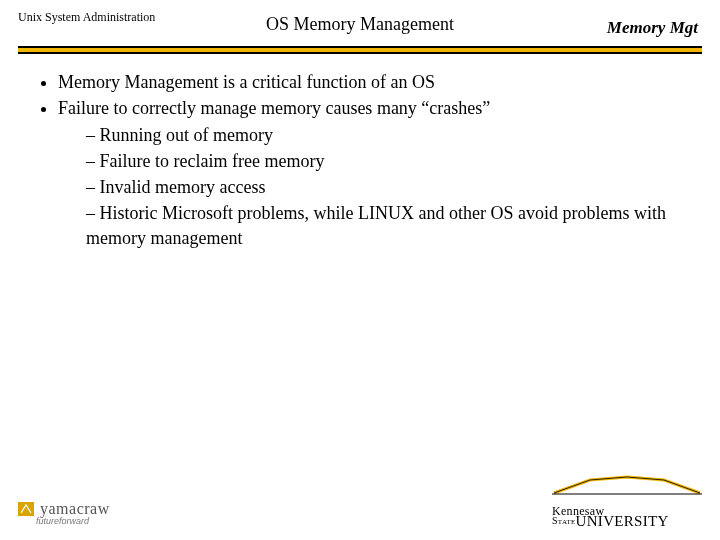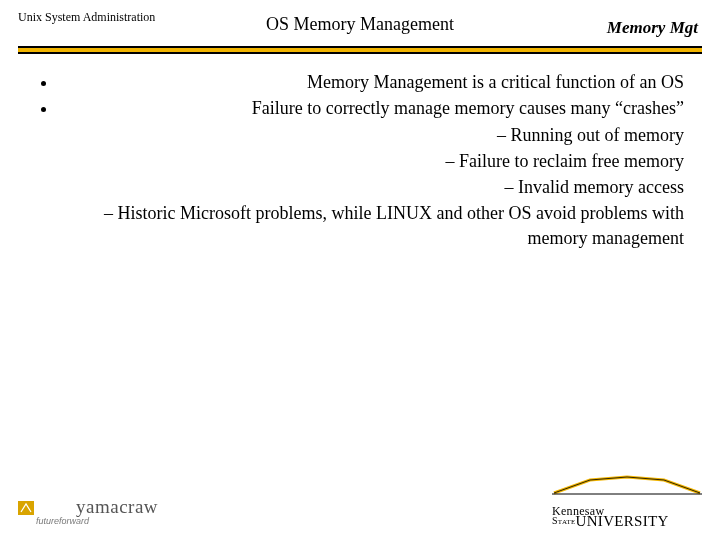--- a/index.html
+++ b/index.html
@@ -50,45 +50,43 @@
     .rule .bar-gold { height: 4px; background: #f2b500; }
     .rule .bar-black-bot { height: 2px; background: #000; }
     .content {
       position: absolute;
       top: 70px;
       left: 36px;
       right: 36px;
       font-size: 18px;
       line-height: 1.35;
       color: #000;
-      text-align: right;
     }
     ul.level1 { list-style: disc; padding-left: 22px; }
     ul.level1 > li { margin-bottom: 2px; }
     ul.level2 { list-style: none; padding-left: 28px; margin-top: 2px; }
     ul.level2 > li { margin-bottom: 2px; }
     ul.level2 > li::before { content: "–  "; }
     .footer {
       position: absolute;
       bottom: 0;
       left: 0;
       right: 0;
       height: 58px;
     }
     .yama-logo {
       position: absolute;
       left: 18px;
       bottom: 14px;
     }
     .yama-main {
       font-family: Georgia, serif;
-      font-size: 19px;
+      font-size: 16px;
       color: #555;
       letter-spacing: 0.5px;
-      margin-left: 36px;
     }
     .yama-icon {
       display: inline-block;
       width: 16px; height: 14px;
       vertical-align: -2px;
       margin-right: 2px;
     }
     .yama-sub {
       font-family: Arial, sans-serif;
       font-size: 9px;

